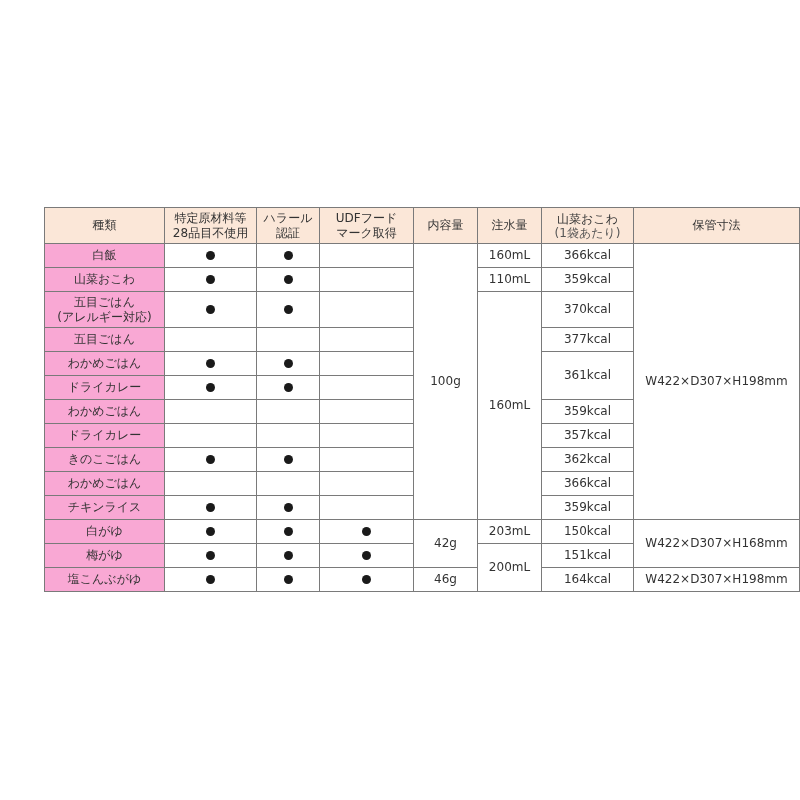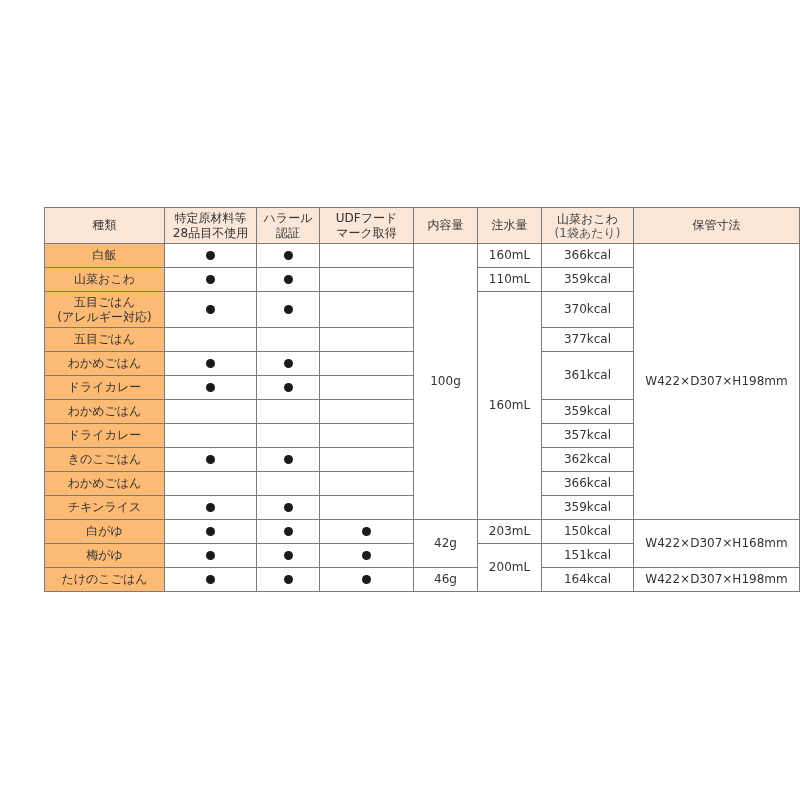--- a/index.html
+++ b/index.html
@@ -15,21 +15,21 @@
     table.spec th, table.spec td {
       border: 1px solid #7a7a7a;
       text-align: center;
       vertical-align: middle;
       padding: 0;
       line-height: 15px;
       font-weight: normal;
     }
     table.spec thead th { background: #fbe7d8; height: 35px; }
     table.spec tbody td { height: 23px; background: #ffffff; }
-    table.spec tbody td.name { background: #fdba74; }
+    table.spec tbody td.name { background: #f9a8d4; }
     table.spec tbody tr.tall td { height: 35px; }
     .sub { font-size: 12px; color: #555555; display: block; line-height: 12px; }
     .dot { display: inline-block; width: 9px; height: 9px; border-radius: 50%; background: #1a1a1a; vertical-align: middle; }
   </style>
 </head>
 <body>
 
 <table class="spec">
   <colgroup>
     <col style="width:120px">
@@ -161,21 +161,21 @@
     <tr>
       <td class="name">梅がゆ</td>
       <td><span class="dot"></span></td>
       <td><span class="dot"></span></td>
       <td><span class="dot"></span></td>
       <td rowspan="2">200mL</td>
       <td>151kcal</td>
     </tr>
 
     <tr>
-      <td class="name">たけのこごはん</td>
+      <td class="name">塩こんぶがゆ</td>
       <td><span class="dot"></span></td>
       <td><span class="dot"></span></td>
       <td><span class="dot"></span></td>
       <td>46g</td>
       <td>164kcal</td>
       <td>W422×D307×H198mm</td>
     </tr>
   </tbody>
 </table>
 

